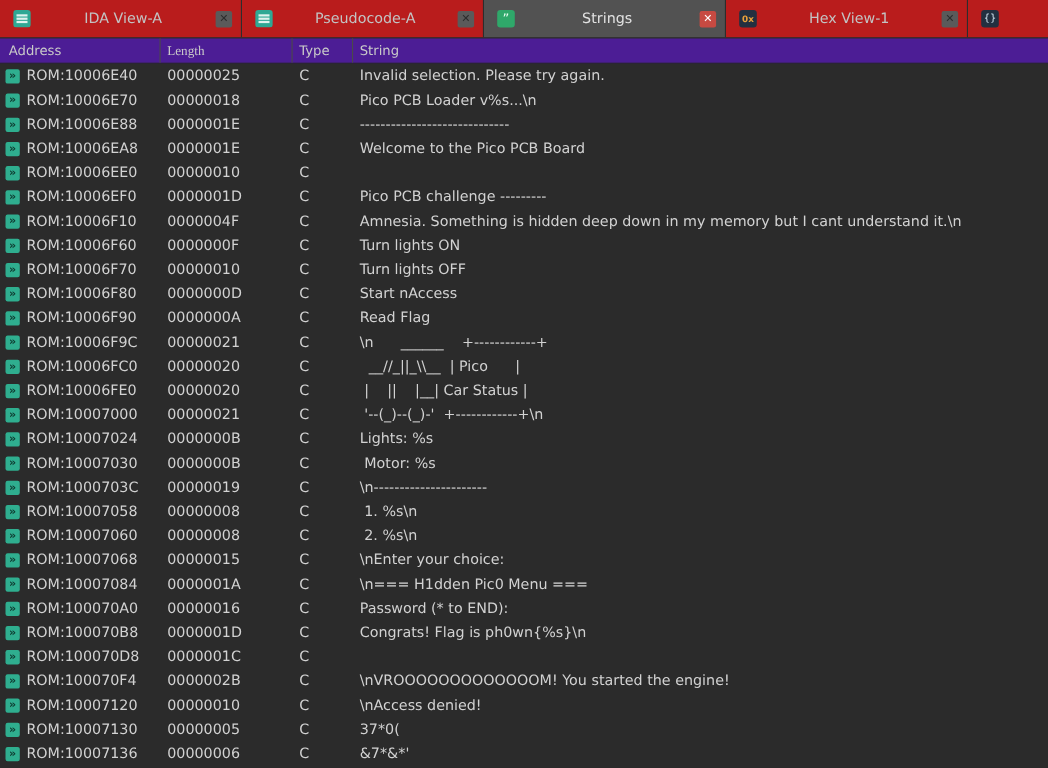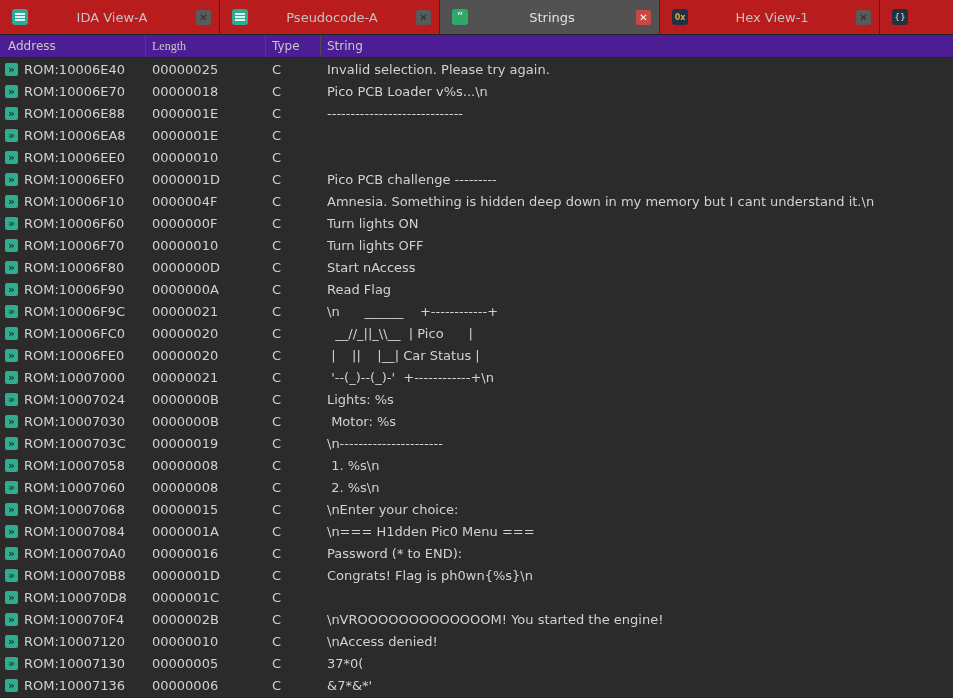--- a/index.html
+++ b/index.html
@@ -222,20 +222,21 @@
     <span class="cell c-type">C</span>
     <span class="cell c-string">-----------------------------</span>
   </div>
     <div class="row">
     <span class="row-icon-cell">
       <span class="string-item-icon"></span>
     </span>
     <span class="cell c-address">ROM:10006EA8</span>
     <span class="cell c-length">0000001E</span>
     <span class="cell c-type">C</span>
+    <span class="cell c-string">Welcome to the Pico PCB Board</span>
   </div>
     <div class="row">
     <span class="row-icon-cell">
       <span class="string-item-icon"></span>
     </span>
     <span class="cell c-address">ROM:10006EE0</span>
     <span class="cell c-length">00000010</span>
     <span class="cell c-type">C</span>
   </div>
     <div class="row">

